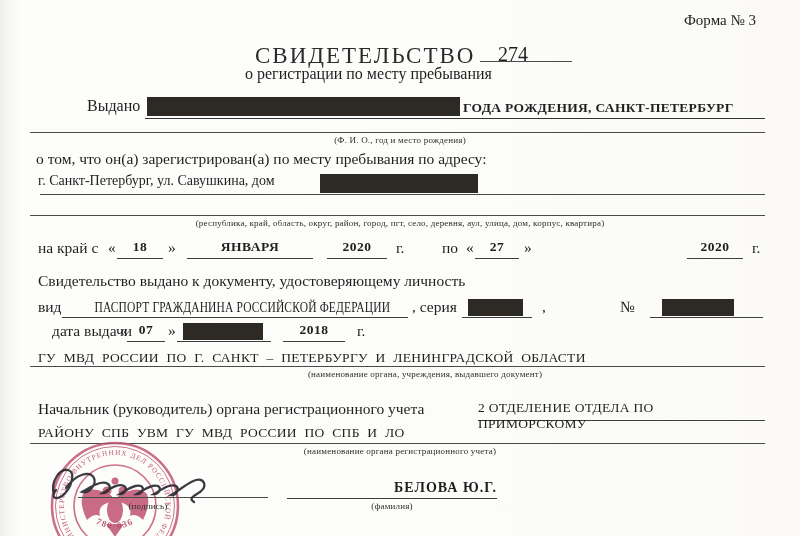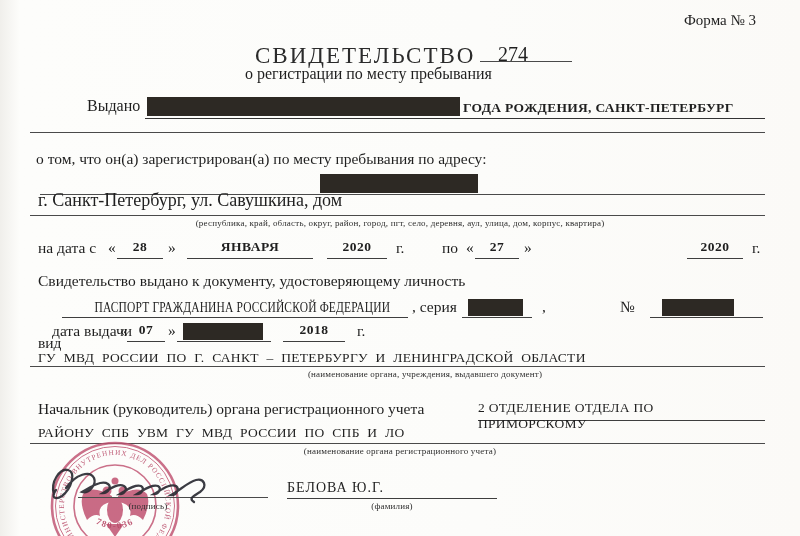--- a/index.html
+++ b/index.html
@@ -32,47 +32,48 @@
   <div class="abs" style="top:43px;left:255px;font-size:23px;letter-spacing:2px;color:#2b2b2b;">СВИДЕТЕЛЬСТВО</div>
   <div class="abs rule" style="top:43px;left:480px;width:92px;height:19px;font-size:20px;padding-left:18px;box-sizing:border-box;">274</div>
   <div class="abs" style="top:65px;left:245px;font-size:16px;">о регистрации по месту пребывания</div>
 
   <div class="abs" style="top:97px;left:87px;font-size:16px;">Выдано</div>
   <div class="abs rule2" style="top:97px;left:145px;right:35px;height:21px;"></div>
   <div class="abs redact" style="top:97px;left:147px;width:313px;"></div>
   <div class="abs caps" style="top:100px;left:463px;font-size:13.5px;font-weight:bold;">ГОДА РОЖДЕНИЯ, САНКТ-ПЕТЕРБУРГ</div>
 
   <div class="abs rule" style="top:112px;left:30px;right:35px;height:20px;"></div>
+  <div class="abs cap center" style="top:135px;">(Ф. И. О., год и место рождения)</div>
 
   <div class="abs body-text" style="top:150px;left:36px;">о том, что он(а) зарегистрирован(а) по месту пребывания по адресу:</div>
 
   <div class="abs rule" style="top:173px;left:40px;right:35px;height:21px;"></div>
-  <div class="abs" style="top:173px;left:38px;font-size:18px;margin-top:17px;">г. Санкт-Петербург, ул. Савушкина, дом</div>
+  <div class="abs" style="top:173px;left:38px;font-size:14px;">г. Санкт-Петербург, ул. Савушкина, дом</div>
   <div class="abs redact" style="top:174px;left:320px;width:158px;"></div>
 
   <div class="abs rule" style="top:195px;left:30px;right:35px;height:20px;"></div>
   <div class="abs cap center" style="top:218px;">(республика, край, область, округ, район, город, пгт, село, деревня, аул, улица, дом, корпус, квартира)</div>
 
-  <div class="abs body-text" style="top:239px;left:38px;">на дата с</div>
+  <div class="abs body-text" style="top:239px;left:38px;">на край с</div>
   <div class="abs body-text" style="top:239px;left:108px;">«</div>
-  <div class="abs cell cellval" style="top:239px;left:117px;width:46px;">28</div>
+  <div class="abs cell cellval" style="top:239px;left:117px;width:46px;">18</div>
   <div class="abs body-text" style="top:239px;left:168px;">»</div>
   <div class="abs cell cellval" style="top:239px;left:187px;width:126px;">ЯНВАРЯ</div>
   <div class="abs cell cellval" style="top:239px;left:327px;width:60px;">2020</div>
   <div class="abs body-text" style="top:239px;left:396px;">г.</div>
   <div class="abs body-text" style="top:239px;left:442px;">по</div>
   <div class="abs body-text" style="top:239px;left:466px;">«</div>
   <div class="abs cell cellval" style="top:239px;left:475px;width:44px;">27</div>
   <div class="abs body-text" style="top:239px;left:524px;">»</div>
   <div class="abs cell cellval" style="top:239px;left:687px;width:56px;">2020</div>
   <div class="abs body-text" style="top:239px;left:752px;">г.</div>
 
   <div class="abs body-text" style="top:272px;left:38px;">Свидетельство выдано к документу, удостоверяющему личность</div>
 
-  <div class="abs body-text" style="top:298px;left:38px;margin-top:36px;">вид</div>
+  <div class="abs body-text" style="top:298px;left:38px;">вид</div>
   <div class="abs cell" style="top:298px;left:62px;width:346px;"><span class="condensed">ПАСПОРТ ГРАЖДАНИНА РОССИЙСКОЙ ФЕДЕРАЦИИ</span></div>
   <div class="abs body-text" style="top:298px;left:412px;">, серия</div>
   <div class="abs cell" style="top:298px;left:462px;width:70px;"></div>
   <div class="abs redact" style="top:299px;left:468px;width:55px;height:17px;"></div>
   <div class="abs body-text" style="top:298px;left:542px;">,</div>
   <div class="abs body-text" style="top:298px;left:620px;">№</div>
   <div class="abs cell" style="top:298px;left:650px;width:113px;"></div>
   <div class="abs redact" style="top:299px;left:662px;width:72px;height:17px;"></div>
 
   <div class="abs body-text" style="top:322px;left:52px;">дата выдачи</div>
@@ -120,16 +121,16 @@
       <textPath href="#numPath" startOffset="50%">• 780-036 •</textPath>
     </text>
   </svg>
 
   <div class="abs rule" style="top:479px;left:78px;width:190px;height:18px;"></div>
   <svg class="abs" style="top:458px;left:46px;" width="215" height="48" viewBox="0 0 215 48">
     <path d="M8,36 C4,24 14,10 22,12 C30,14 26,30 16,38 C10,42 4,40 10,32 M20,30 C30,16 44,12 48,20 C51,27 42,36 36,34 C46,28 56,22 62,26 C66,29 62,35 57,35 C64,31 72,25 78,28 C82,30 79,36 74,36 C81,32 89,26 95,28 C99,30 96,36 91,36 C98,32 106,26 112,28 C116,30 113,36 108,36 C115,32 124,25 130,28 C134,31 130,38 125,37 C133,33 142,24 150,22 C158,20 162,28 154,34 C148,38 142,40 148,44" fill="none" stroke="#2a2b33" stroke-width="2.3" stroke-linecap="round" opacity="0.92"></path>
   </svg>
   <div class="abs cap" style="top:501px;left:78px;width:140px;text-align:center;">(подпись)</div>
 
-  <div class="abs" style="top:480px;left:287px;width:210px;text-align:left;font-size:14px;letter-spacing:1px;border-bottom:1.2px solid #3e3e3e;height:18px;">БЕЛОВА Ю.Г.</div>
+  <div class="abs" style="top:480px;left:287px;width:210px;text-align:right;font-size:14px;letter-spacing:1px;border-bottom:1.2px solid #3e3e3e;height:18px;font-weight:bold;">БЕЛОВА Ю.Г.</div>
   <div class="abs cap" style="top:501px;left:287px;width:210px;text-align:center;">(фамилия)</div>
 
 </div>
 
 </body></html>

